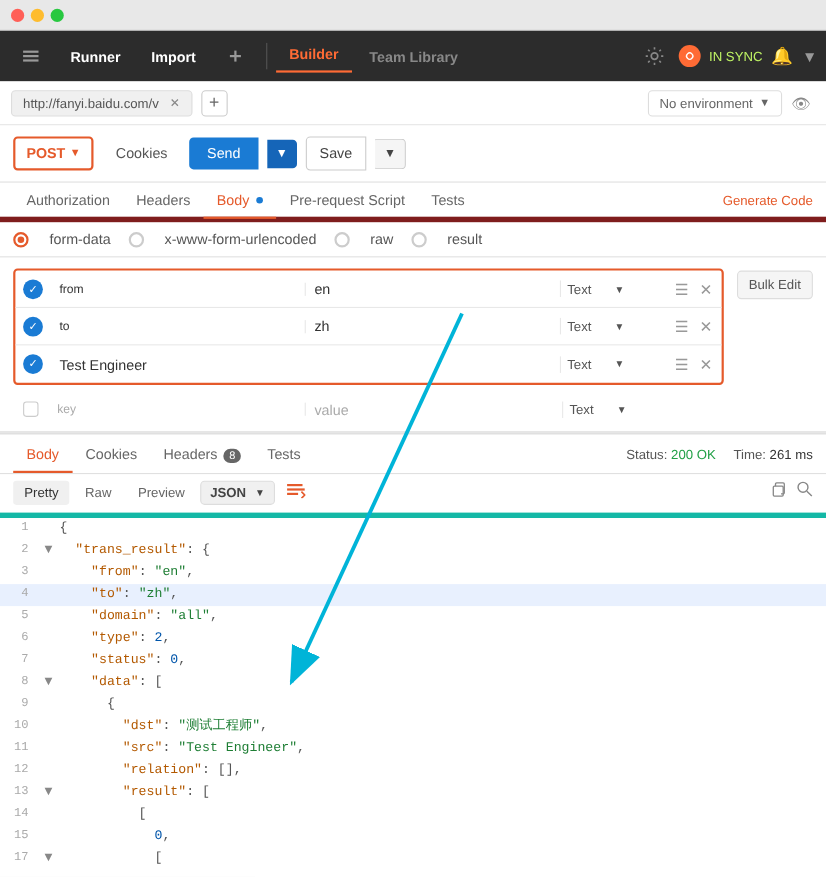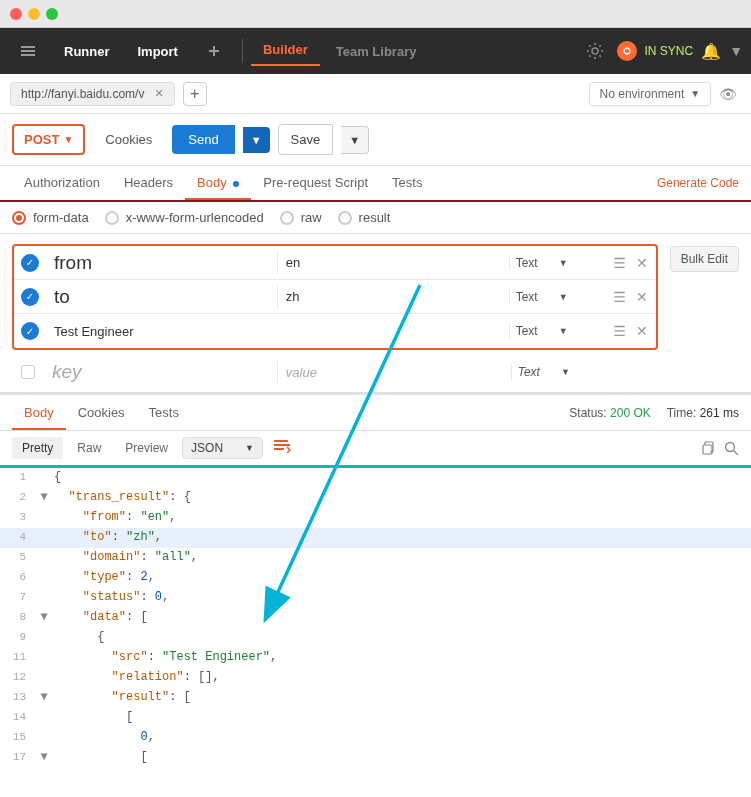--- a/index.html
+++ b/index.html
@@ -275,21 +275,21 @@
       cursor: pointer;
       font-size: 11px;
       color: #444;
     }
 
     
     .request-tabs {
       display: flex;
       align-items: center;
       padding: 0 12px;
-      border-bottom: 2px solid #7f1d1d;
+      border-bottom: 5px solid #7f1d1d;
       height: 36px;
     }
     .req-tab {
       padding: 8px 12px;
       color: #666;
       cursor: pointer;
       font-size: 13px;
       border-bottom: 2px solid transparent;
       margin-bottom: -1px;
     }
@@ -319,21 +319,21 @@
     .body-options {
       display: flex;
       align-items: center;
       padding: 8px 12px;
       gap: 16px;
       border-bottom: 1px solid #e0e0e0;
     }
     .radio-option {
       display: flex;
       align-items: center;
-      gap: 7px;
+      gap: 19px;
       font-size: 13px;
       color: #555;
       cursor: pointer;
     }
     .radio-circle {
       width: 14px;
       height: 14px;
       border-radius: 50%;
       border: 2px solid #ccc;
       display: flex;
@@ -363,21 +363,20 @@
       border-bottom: 1px solid #e8e8e8;
       height: 34px;
     }
     .form-row:last-child {
       border-bottom: none;
     }
     .form-row.new-row {
       border: none;
       margin: 0 12px;
       height: 32px;
-      font-style: italic;
     }
     .checkbox-cell {
       width: 32px;
       display: flex;
       align-items: center;
       justify-content: center;
       flex-shrink: 0;
     }
     .check-icon {
       width: 18px;
@@ -386,21 +385,21 @@
       background: #1a7bd4;
       display: flex;
       align-items: center;
       justify-content: center;
       color: white;
       font-size: 10px;
     }
     .key-cell {
       flex: 1;
       padding: 0 8px;
-      font-size: 19px;
+      font-size: 11px;
       color: #333;
       border-right: 1px solid #e8e8e8;
     }
     .value-cell {
       flex: 1;
       padding: 0 8px;
       font-size: 13px;
       color: #333;
       border-right: 1px solid #e8e8e8;
     }
@@ -486,50 +485,51 @@
       gap: 16px;
       font-size: 12px;
       color: #555;
     }
     .status-ok { color: #22a047; font-weight: 500; }
     .time-val { color: #333; font-weight: 500; }
 
     
     .response-toolbar {
       display: flex;
-      align-items: flex-end;
+      align-items: flex-start;
       padding: 6px 12px;
       gap: 4px;
-      border-bottom: 3px solid #14b8a6;
+      border-bottom: 5px solid #14b8a6;
     }
     .view-btn {
       padding: 4px 10px;
       background: transparent;
       border: none;
       font-size: 12px;
       color: #666;
       cursor: pointer;
       border-radius: 3px;
     }
     .view-btn.active {
       background: #f0f0f0;
       color: #333;
       font-weight: 500;
     }
     .format-selector {
       display: flex;
       align-items: center;
-      gap: 22px;
+      gap: 8px;
       background: #f0f0f0;
       border: 1px solid #ddd;
       border-radius: 4px;
       padding: 3px 8px;
       font-size: 12px;
       cursor: pointer;
       color: #444;
+      font-weight: bold;
     }
     .wrap-btn {
       background: transparent;
       border: none;
       cursor: pointer;
       color: #e55a2b;
       font-size: 16px;
       padding: 2px 6px;
     }
     .copy-btn, .search-resp-btn {
@@ -826,20 +826,24 @@
     <div class="response-section">
 
       <div class="response-tabs-row">
         <div class="resp-tab active">
           <span>Body</span>
         </div>
         <div class="resp-tab">
           <span>Cookies</span>
         </div>
         <div class="resp-tab">
+          <span>Headers</span>
+          <span class="badge">8</span>
+        </div>
+        <div class="resp-tab">
           <span>Tests</span>
         </div>
         <div class="status-area">
           <span>
             <span>Status:</span>
             <span class="status-ok">200 OK</span>
           </span>
           <span>
             <span>Time:</span>
             <span class="time-val">261 ms</span>
@@ -923,20 +927,25 @@
           <span class="line-num">8</span>
           <span class="fold-arrow" style="color:#888;">▼</span>
           <span class="code-content">    <span class="json-key">"data"</span><span class="json-punct">: [</span></span>
         </div>
         <div class="code-line">
           <span class="line-num">9</span>
           <span class="fold-arrow"> </span>
           <span class="code-content">      <span class="json-punct">{</span></span>
         </div>
         <div class="code-line">
+          <span class="line-num">10</span>
+          <span class="fold-arrow"> </span>
+          <span class="code-content">        <span class="json-key">"dst"</span><span class="json-punct">: </span><span class="json-cn">"测试工程师"</span><span class="json-punct">,</span></span>
+        </div>
+        <div class="code-line">
           <span class="line-num">11</span>
           <span class="fold-arrow"> </span>
           <span class="code-content">        <span class="json-key">"src"</span><span class="json-punct">: </span><span class="json-str">"Test Engineer"</span><span class="json-punct">,</span></span>
         </div>
         <div class="code-line">
           <span class="line-num">12</span>
           <span class="fold-arrow"> </span>
           <span class="code-content">        <span class="json-key">"relation"</span><span class="json-punct">: [],</span></span>
         </div>
         <div class="code-line">

